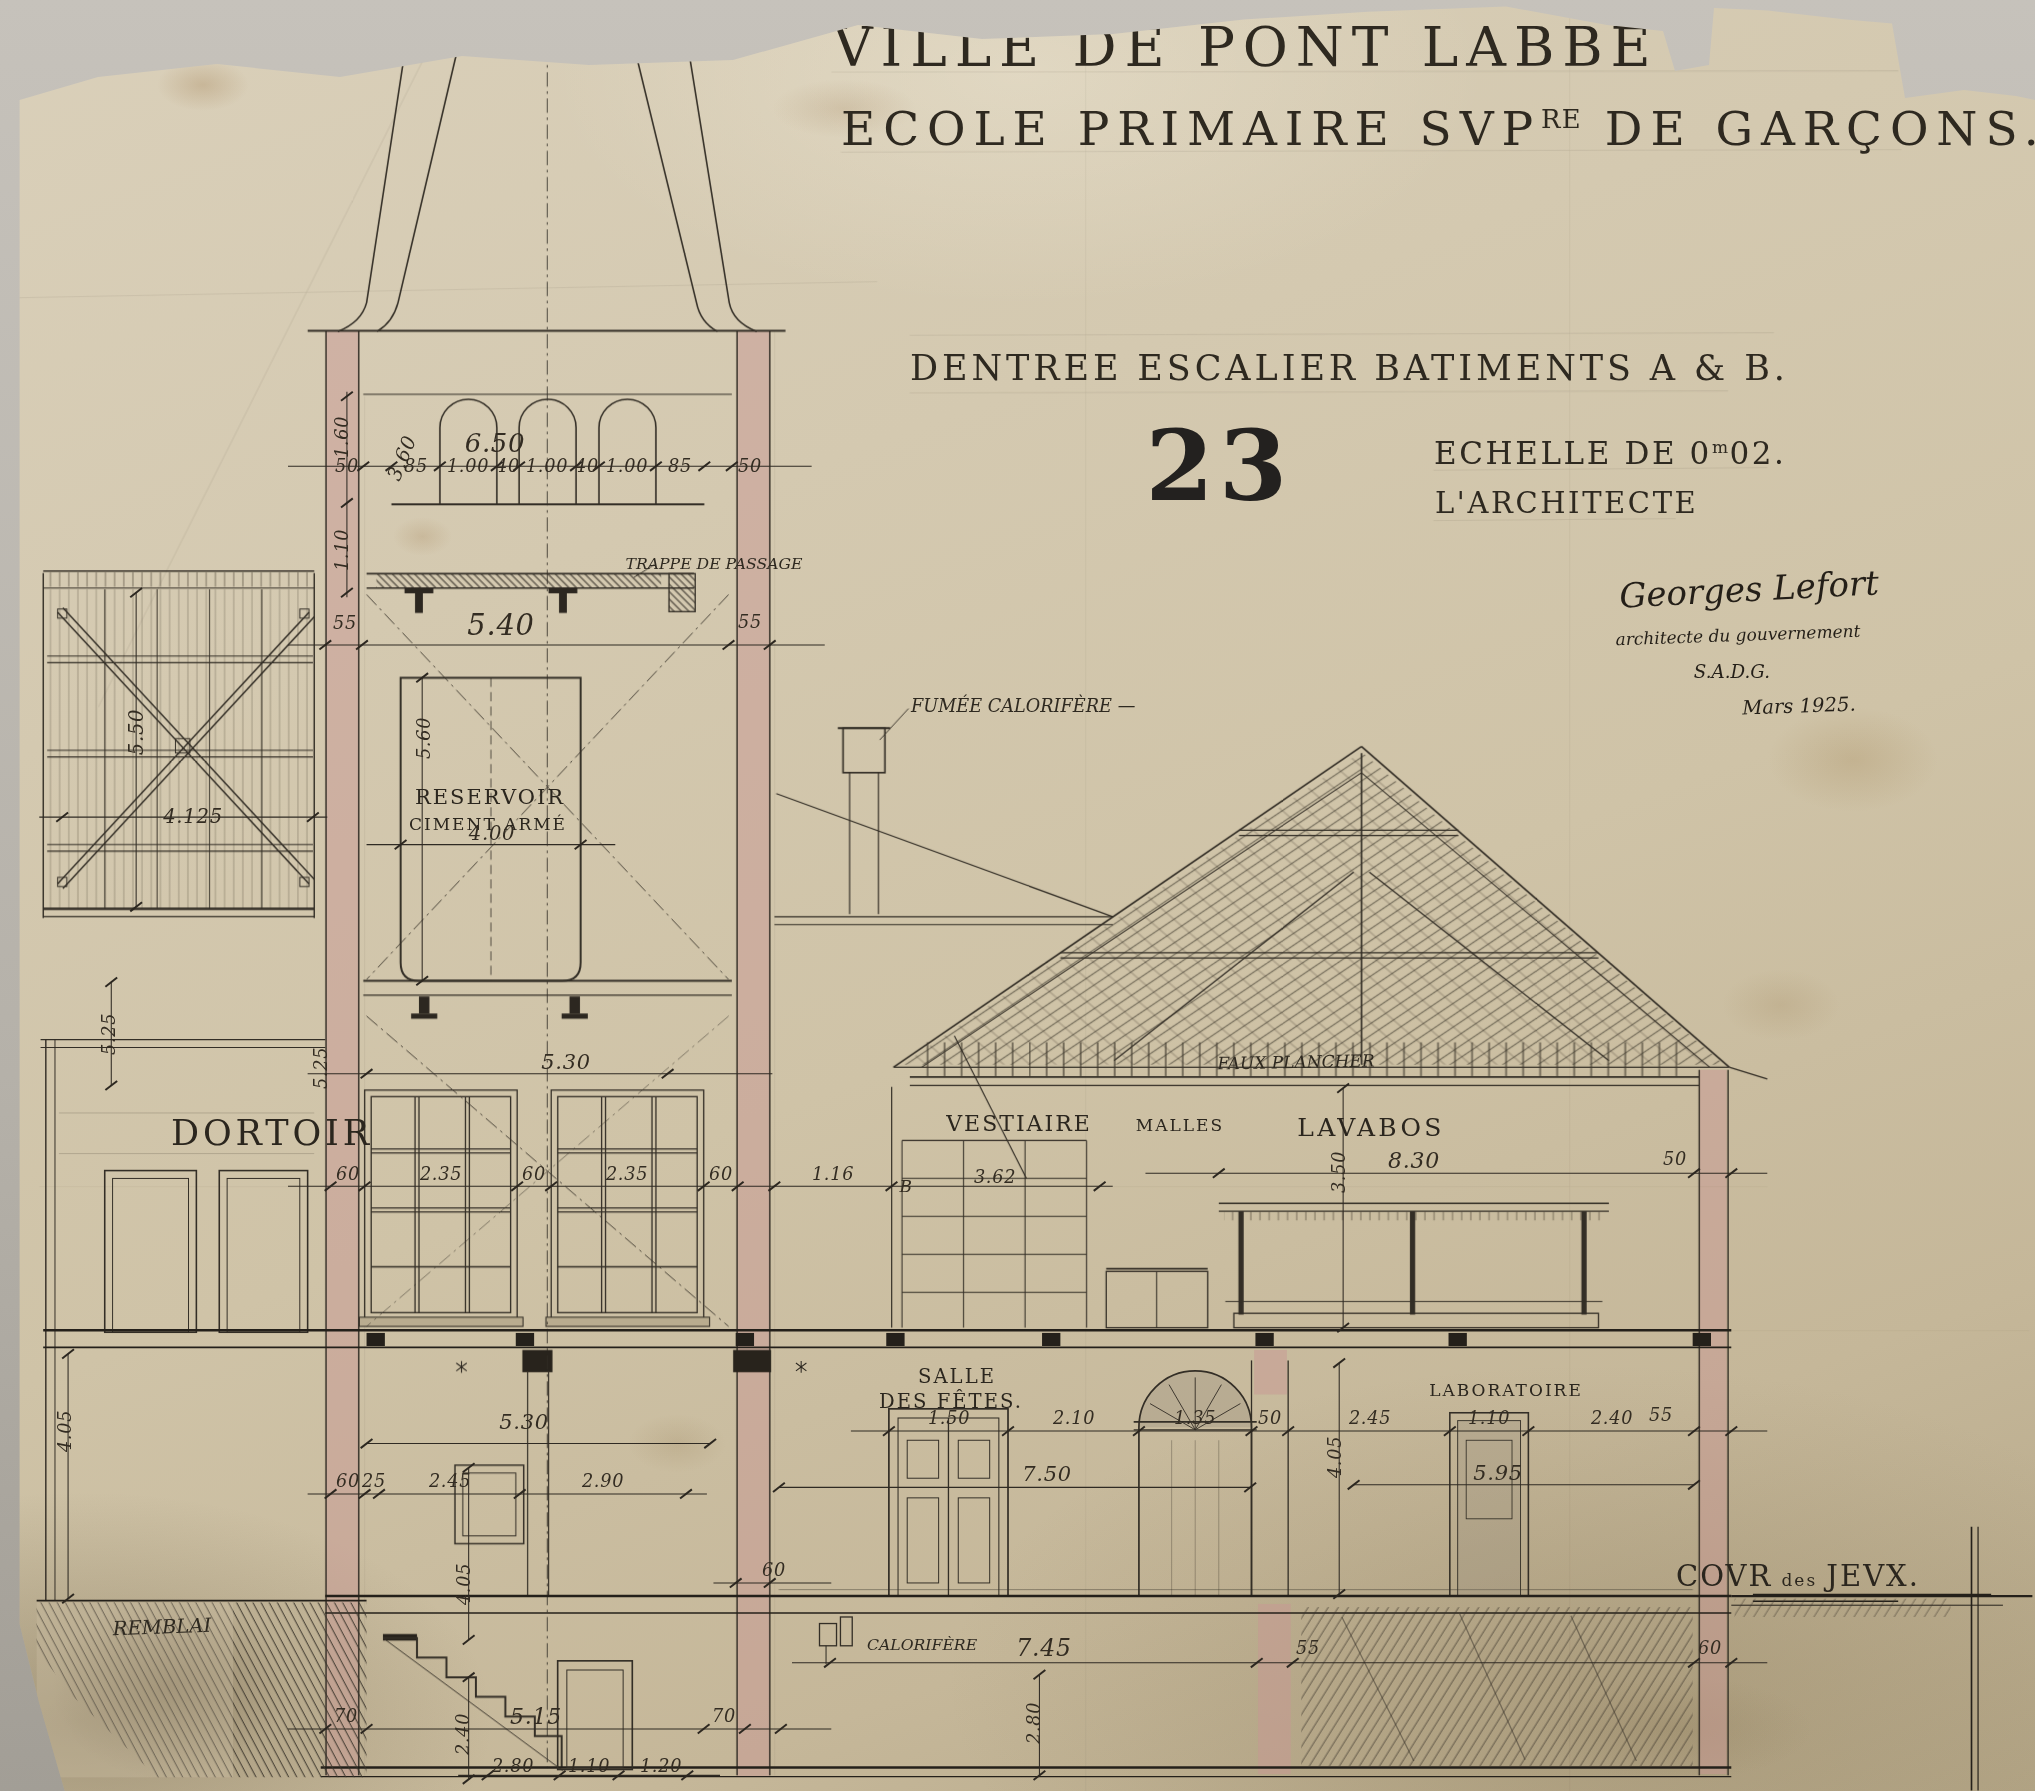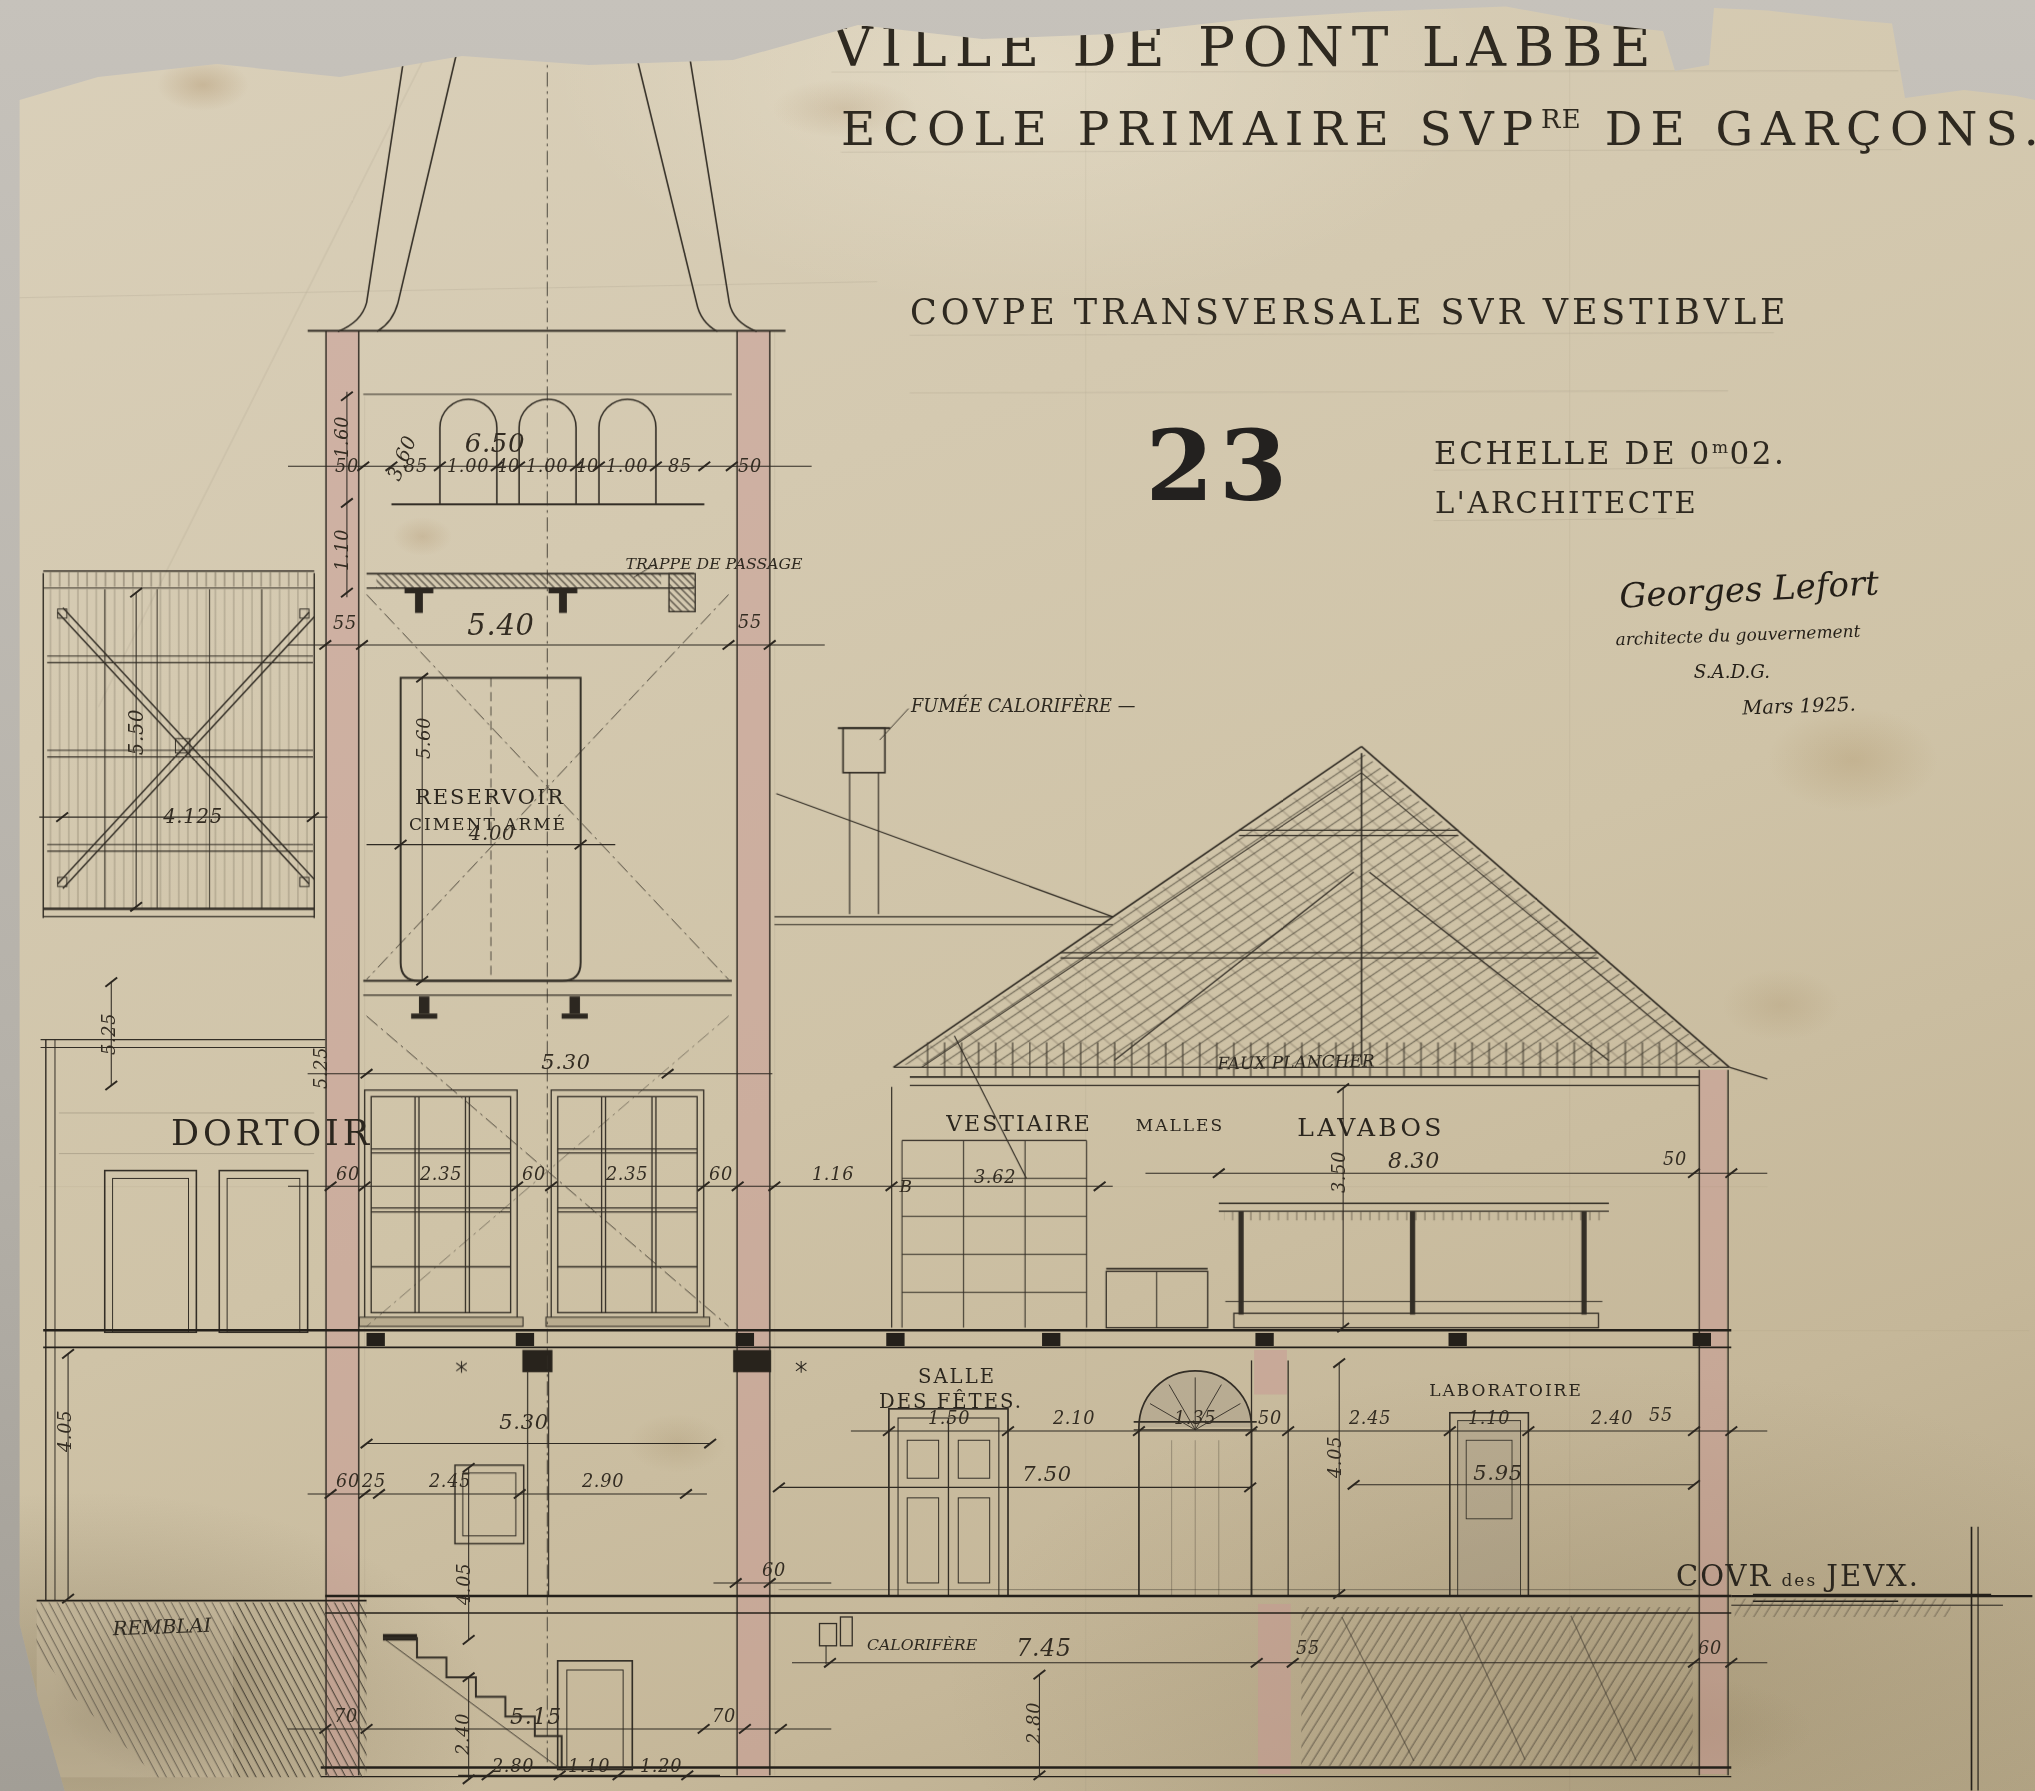--- a/index.html
+++ b/index.html
@@ -479,21 +479,21 @@
           <use href="#tk" x="1588" y="2712"></use>
      <use href="#tk" x="2046" y="2082"></use>
           <use href="#tk" x="2046" y="2435"></use>
      <use href="#tk" x="95" y="1248"></use>
           <use href="#tk" x="478" y="1248"></use>
    </g>
   </svg>
 
   <div class="lbl ll big" style="left:833px;top:47px;font-size:55px;">VILLE DE PONT LABBE</div>
   <div class="lbl ll big" style="left:841px;top:128px;font-size:47px;"><span>ECOLE PRIMAIRE SVP</span><span class="sup">RE</span><span> DE GARÇONS.</span></div>
-  <div class="lbl ll" style="left:910px;top:312px;font-size:35px;letter-spacing:3.9px;">COVPE TRANSVERSALE SVR VESTIBVLE</div>
+  <div class="lbl ll" style="left:910px;top:368px;font-size:35px;letter-spacing:3.9px;">DENTREE ESCALIER BATIMENTS A &amp; B.</div>
   <div class="lbl" style="left:1219px;top:465px;font-size:98px;font-weight:bold;letter-spacing:5.2px;color:#23211f;">23</div>
   <div class="lbl ll" style="left:1434px;top:453px;font-size:31px;letter-spacing:2.6px;"><span>ECHELLE DE 0</span><span class="sup">m</span><span>02.</span></div>
   <div class="lbl ll" style="left:1435px;top:503px;font-size:29px;letter-spacing:2.6px;">L'ARCHITECTE</div>
   <div class="lbl cursive" style="left:1749px;top:589px;font-size:34px;transform:translate(-50%,-50%) rotate(-3deg);">Georges Lefort</div>
   <div class="lbl cursive" style="left:1738px;top:635px;font-size:17px;transform:translate(-50%,-50%) rotate(-2deg);">architecte du gouvernement</div>
   <div class="lbl cursive" style="left:1732px;top:671px;font-size:18.3px;">S.A.D.G.</div>
   <div class="lbl cursive" style="left:1799px;top:706px;font-size:19.6px;transform:translate(-50%,-50%) rotate(-2deg);">Mars 1925.</div>
 
   <div class="lbl hand" style="left:714px;top:563px;font-size:15.7px;">TRAPPE DE PASSAGE</div>
   <div class="lbl ll hand" style="left:911px;top:706px;font-size:17.7px;">FUMÉE CALORIFÈRE —</div>

